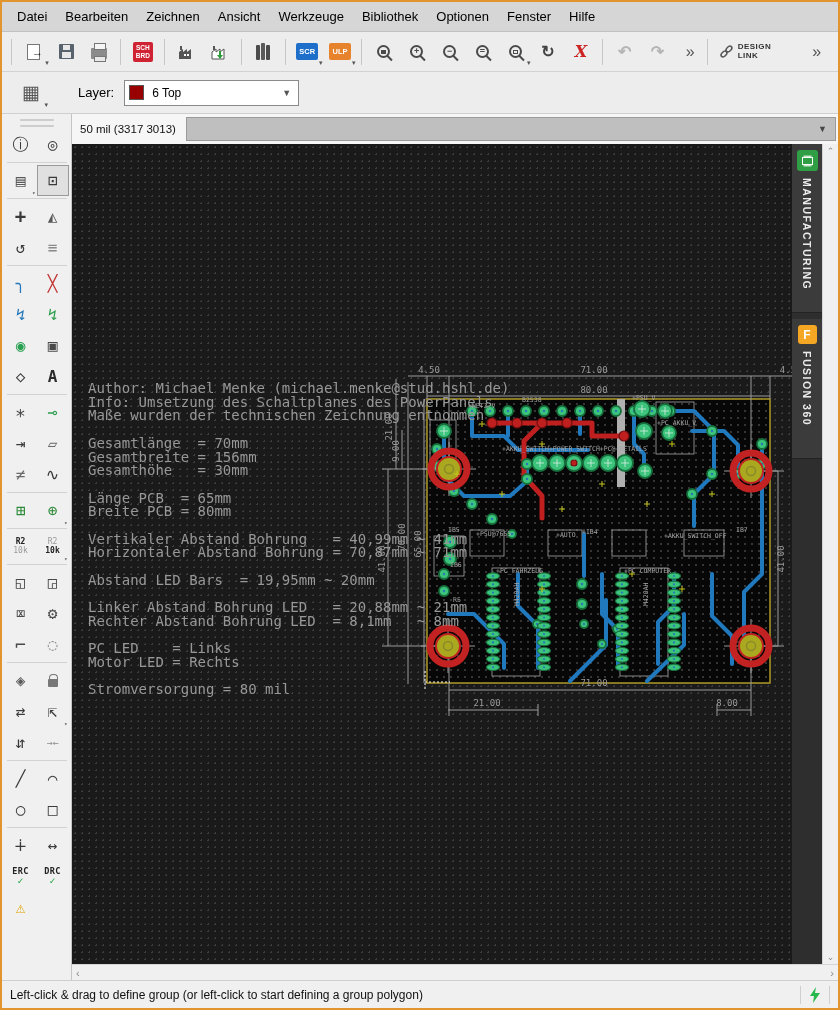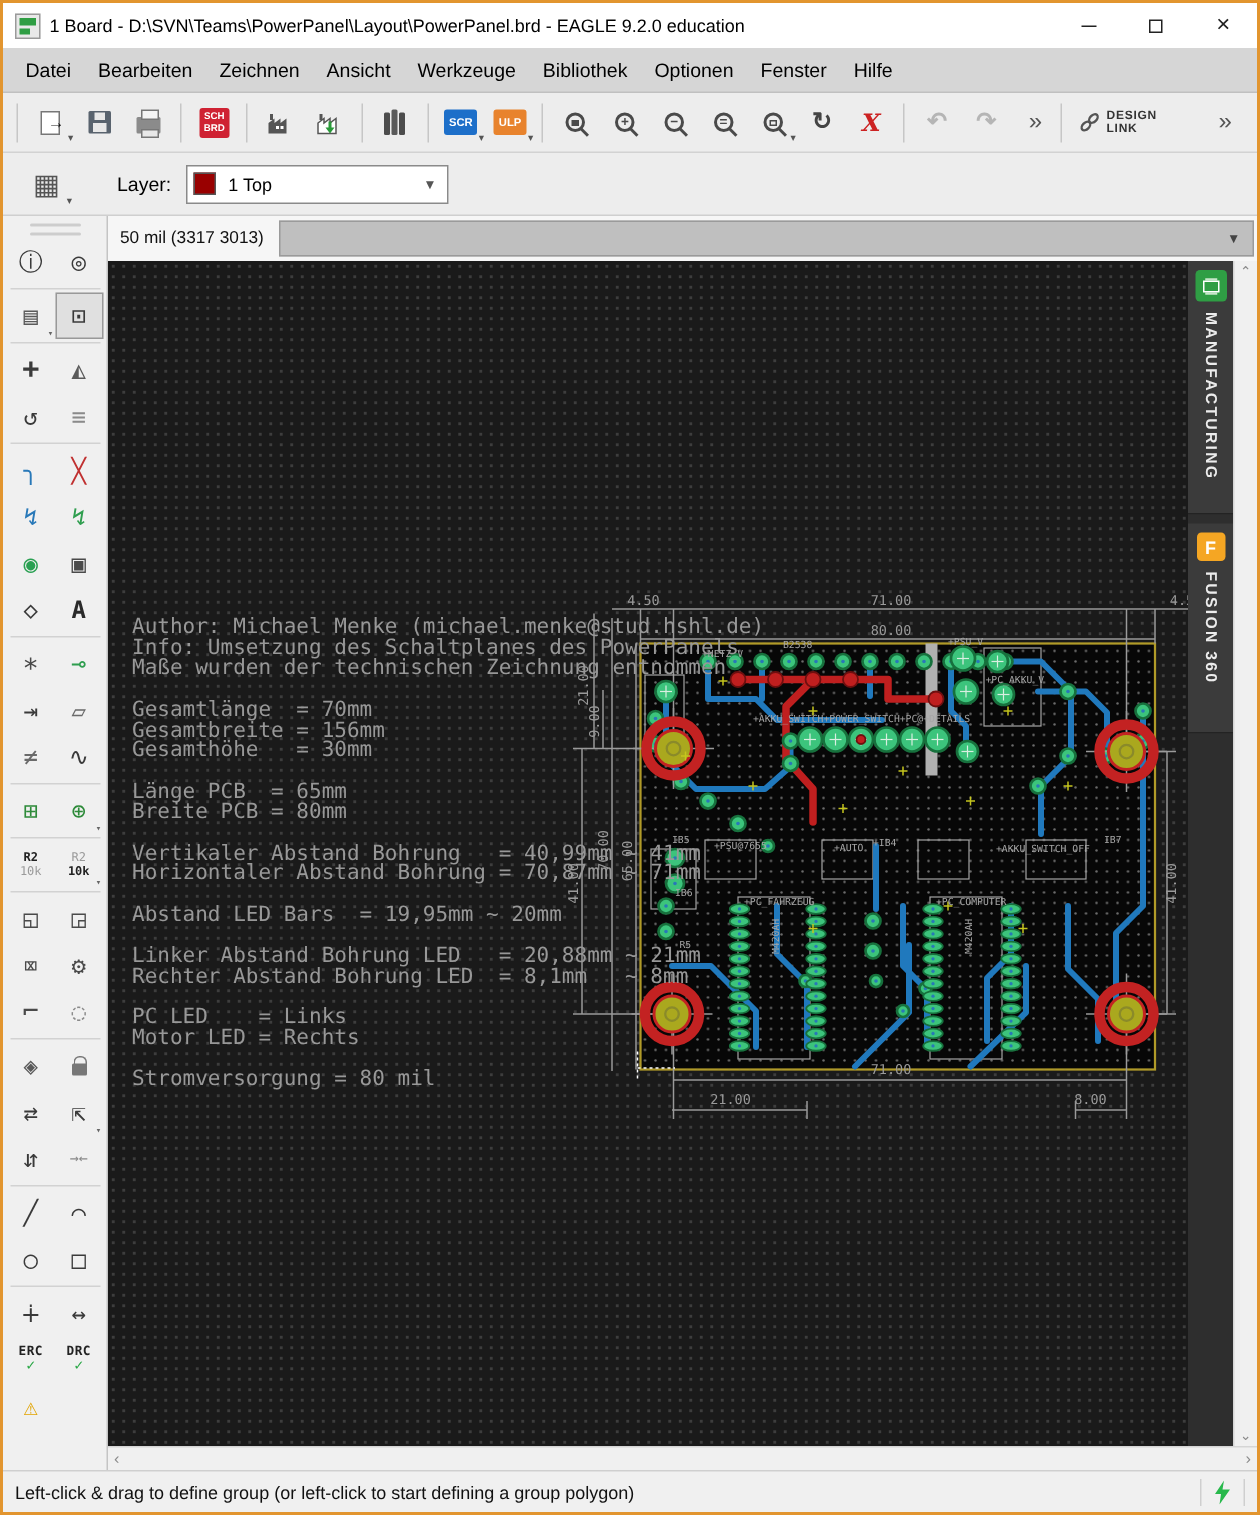--- a/index.html
+++ b/index.html
@@ -100,33 +100,20 @@
   .statusbar { height:28px; background:#f0f0f0; border-top:1px solid #cfcfcf; display:flex; align-items:center; padding:12px 8px; flex:0 0 28px; }
   .status-text { font-size:12px; color:#111; }
   .status-right { margin-left:auto; display:flex; align-items:center; gap:8px; }
   .ssep { width:1px; height:18px; background:#cfcfcf; }
 </style>
 </head>
 <body>
 
 <div class="window">
 
-  <div class="titlebar">
-    <div class="app-icon"></div>
-    <div class="title-text">1 Board - D:\SVN\Teams\PowerPanel\Layout\PowerPanel.brd - EAGLE 9.2.0 education</div>
-    <div class="win-btns">
-      <div class="win-btn">
-          <span class="min-glyph"></span>
-        </div>
-      <div class="win-btn">
-          <span class="max-glyph"></span>
-        </div>
-      <div class="win-btn" style="font-size:16px;">×</div>
-    </div>
-  </div>
 
   <div class="menubar" id="menubar">
       <span class="menu-item">Datei</span>
       <span class="menu-item">Bearbeiten</span>
       <span class="menu-item">Zeichnen</span>
       <span class="menu-item">Ansicht</span>
       <span class="menu-item">Werkzeuge</span>
       <span class="menu-item">Bibliothek</span>
       <span class="menu-item">Optionen</span>
       <span class="menu-item">Fenster</span>
@@ -240,21 +227,21 @@
   </div>
 
   <div class="layerrow">
     <div class="gridbtn">
         <span>▦</span>
         <span class="dd">▾</span>
       </div>
     <span class="layer-label">Layer:</span>
     <div class="layer-combo">
       <span class="layer-swatch" id="layer-swatch" style="background: rgb(153, 0, 0);"></span>
-      <span class="layer-name">1 Top</span>
+      <span class="layer-name">6 Top</span>
       <span class="combo-arrow">▼</span>
     </div>
   </div>
 
   <div class="mainrow">
     <div class="palette" id="palette">
       <div class="phandle"></div>
         <div class="phandle"></div>
     <div class="prow">
           <div class="tool">

